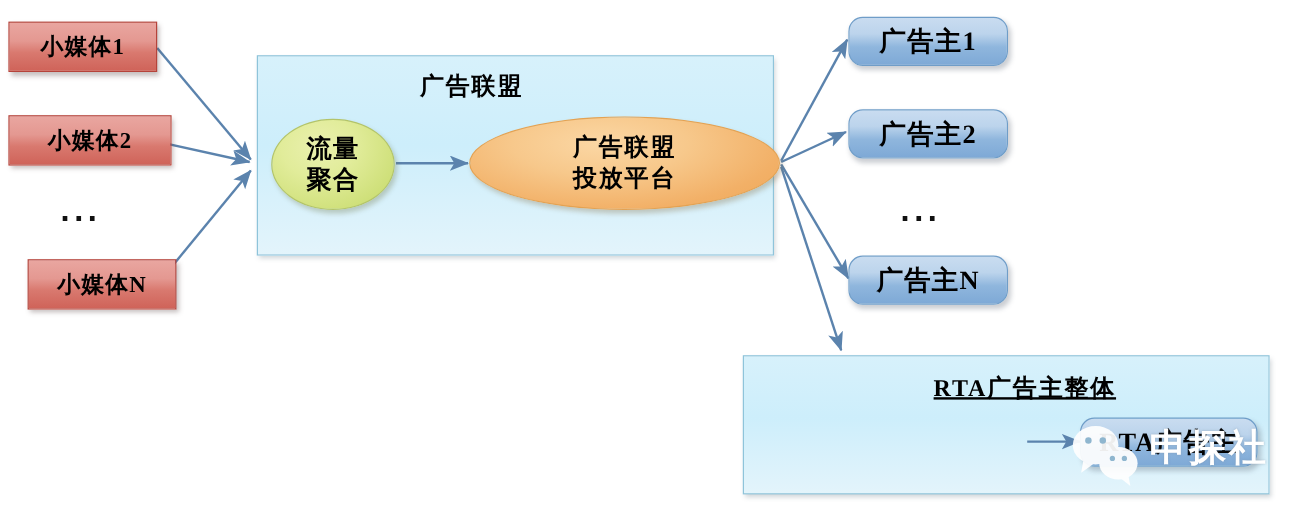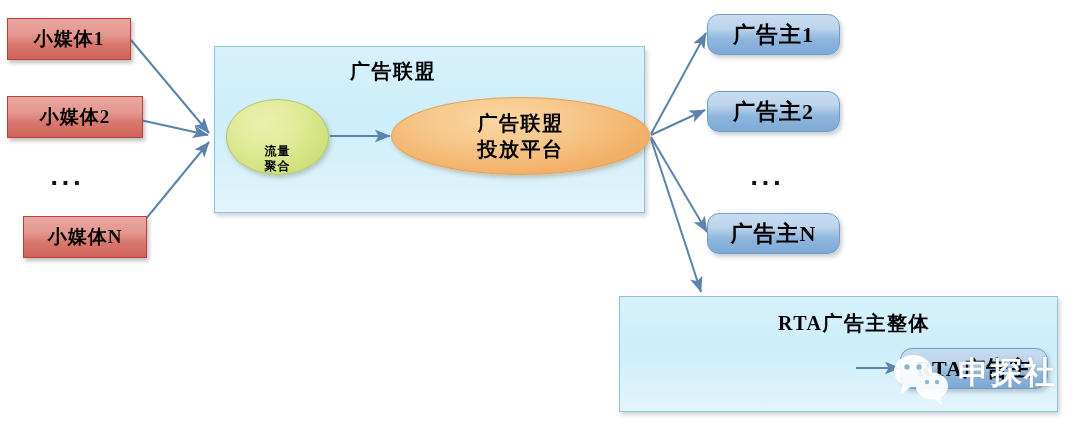--- a/index.html
+++ b/index.html
@@ -81,25 +81,24 @@
     justify-content: center;
     text-align: center;
     color: #000000;
     white-space: nowrap;
     z-index: 3;
   }
   .ellipse-green {
     border: 1px solid #b3c46a;
     background: radial-gradient(ellipse at 38% 30%, #eaf0ae 0%, #e1ec9a 35%, #cfe07a 75%, #c3d86b 100%);
     box-shadow: 2px 3px 4px rgba(110,115,70,0.33);
-    font-size: 12px;
+    font-size: 21px;
     line-height: 1.25;
     letter-spacing: 1px;
     font-weight: 600;
-    justify-content: flex-end;
   }
   .ellipse-orange {
     border: 1px solid #e3a253;
     background: radial-gradient(ellipse at 42% 28%, #fbd7a4 0%, #f7c88b 35%, #f2b067 72%, #efa757 100%);
     box-shadow: 2px 3px 4px rgba(130,105,65,0.33);
     font-size: 20px;
     line-height: 1.3;
     letter-spacing: 1.5px;
     font-weight: 600;
   }
@@ -215,21 +214,21 @@
   </div>
 
   <div class="dots" style="left:750px; top:165px;">...</div>
 
   <div class="node pill-blue" style="left:707px; top:213px; width:133px; height:41px;">
     <span>广告主N</span>
   </div>
 
   <div class="container-box" style="left:619px; top:296px; width:439px; height:116px;"></div>
 
-  <div class="container-title" style="left:778px; top:310px;">RTA广告主整体</div>
+  <div class="container-title" style="left:778px; top:310px;text-decoration:underline;">RTA广告主整体</div>
 
 
   <div class="node pill-blue" style="left:900px; top:348px; width:148px; height:41px;">
     <span>RTA广告主</span>
   </div>
 
   <div id="watermark">
     <svg width="64" height="56" viewBox="0 0 64 56" xmlns="http://www.w3.org/2000/svg">
       <g fill="#ffffff" opacity="0.93">
         <ellipse cx="23" cy="19" rx="19" ry="16"></ellipse>

